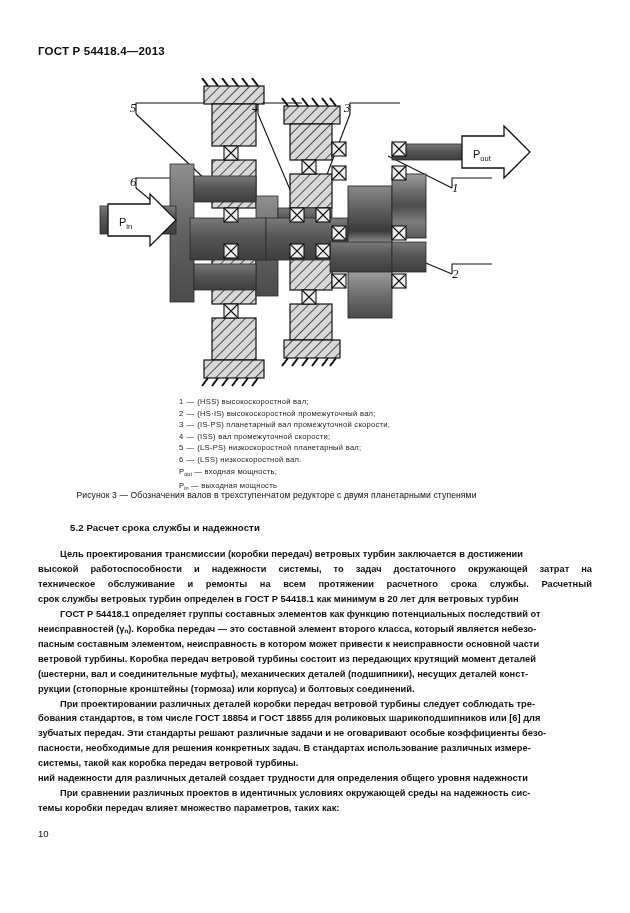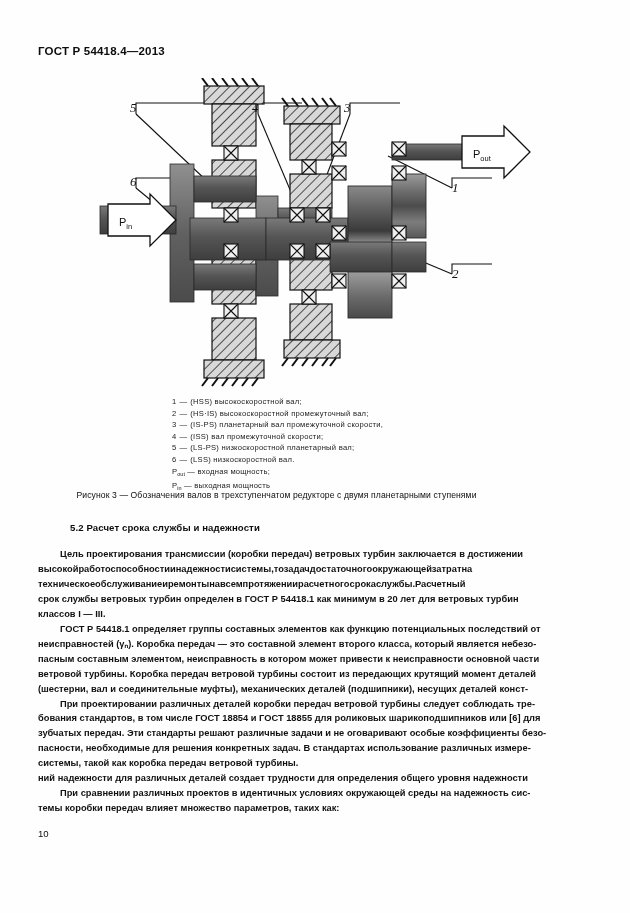--- a/index.html
+++ b/index.html
@@ -38,21 +38,21 @@
     left: 0;
     top: 78px;
     width: 630px;
     height: 310px;
   }
   .figure-svg { display: block; }
 
   
   .legend {
     position: absolute;
-    left: 172px;
+    left: 179px;
     top: 396px;
     font-size: 7.6px;
     line-height: 11.6px;
     letter-spacing: 0.25px;
     color: #1a1a1a;
   }
   .legend-row { white-space: nowrap; }
   .legend-row .dash { padding: 0 3px; }
   .sub {
     font-size: 0.72em;
@@ -89,21 +89,21 @@
     line-height: 14.95px;
     color: #111;
   }
   .para { margin: 0; font-weight: bold; }
   .ln {
     display: block;
     white-space: nowrap;
   }
   .ln.just {
     display: flex;
-    justify-content: flex-start;
+    justify-content: space-between;
   }
   .ln.just > span { white-space: pre; }
   .ln.indent { text-indent: 22px; }
 
   
   .page-number {
     position: absolute;
     left: 38px;
     top: 828px;
     font-size: 9.6px;
@@ -378,29 +378,29 @@
           <span>ремонты</span>
           <span>на</span>
           <span>всем</span>
           <span>протяжении</span>
           <span>расчетного</span>
           <span>срока</span>
           <span>службы.</span>
           <span>Расчетный</span>
       </span>
       <span class="ln">срок службы ветровых турбин определен в ГОСТ Р 54418.1 как минимум в 20 лет для ветровых турбин</span>
-      <span class="ln">классов I — III.</span>
     </p>
 
     <p class="para">
       <span class="ln indent">ГОСТ Р 54418.1 определяет группы составных элементов как функцию потенциальных последствий от</span>
       <span class="ln">неисправностей (γₙ). Коробка передач — это составной элемент второго класса, который является небезо-</span>
       <span class="ln">пасным составным элементом, неисправность в котором может привести к неисправности основной части</span>
       <span class="ln">ветровой турбины. Коробка передач ветровой турбины состоит из передающих крутящий момент деталей</span>
       <span class="ln">(шестерни, вал и соединительные муфты), механических деталей (подшипники), несущих деталей конст-</span>
+      <span class="ln">рукции (стопорные кронштейны (тормоза) или корпуса) и болтовых соединений.</span>
     </p>
 
     <p class="para">
       <span class="ln indent">При проектировании различных деталей коробки передач ветровой турбины следует соблюдать тре-</span>
       <span class="ln">бования стандартов, в том числе ГОСТ 18854 и ГОСТ 18855 для роликовых шарикоподшипников или [6] для</span>
       <span class="ln">зубчатых передач. Эти стандарты решают различные задачи и не оговаривают особые коэффициенты безо-</span>
       <span class="ln">пасности, необходимые для решения конкретных задач. В стандартах использование различных измере-</span>
       <span class="ln">системы, такой как коробка передач ветровой турбины.</span>
       <span class="ln">ний надежности для различных деталей создает трудности для определения общего уровня надежности</span>
     </p>

